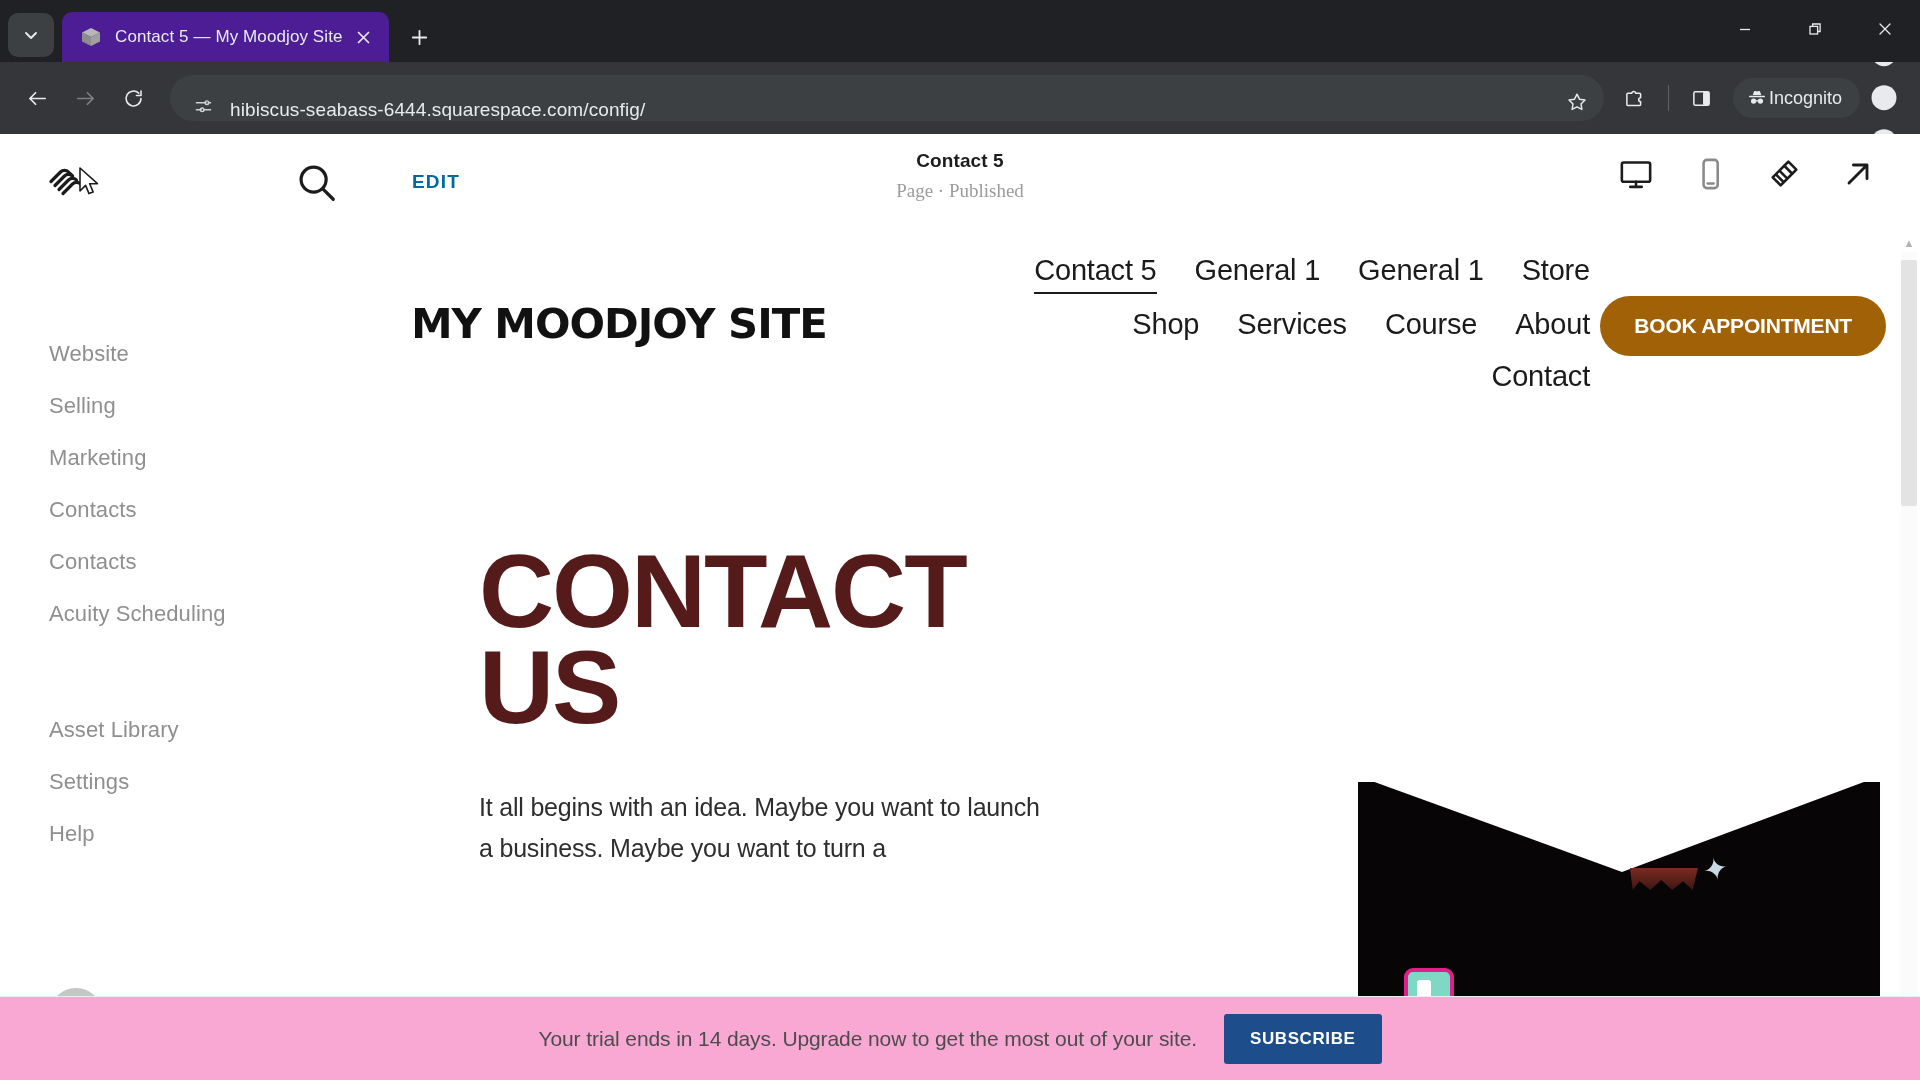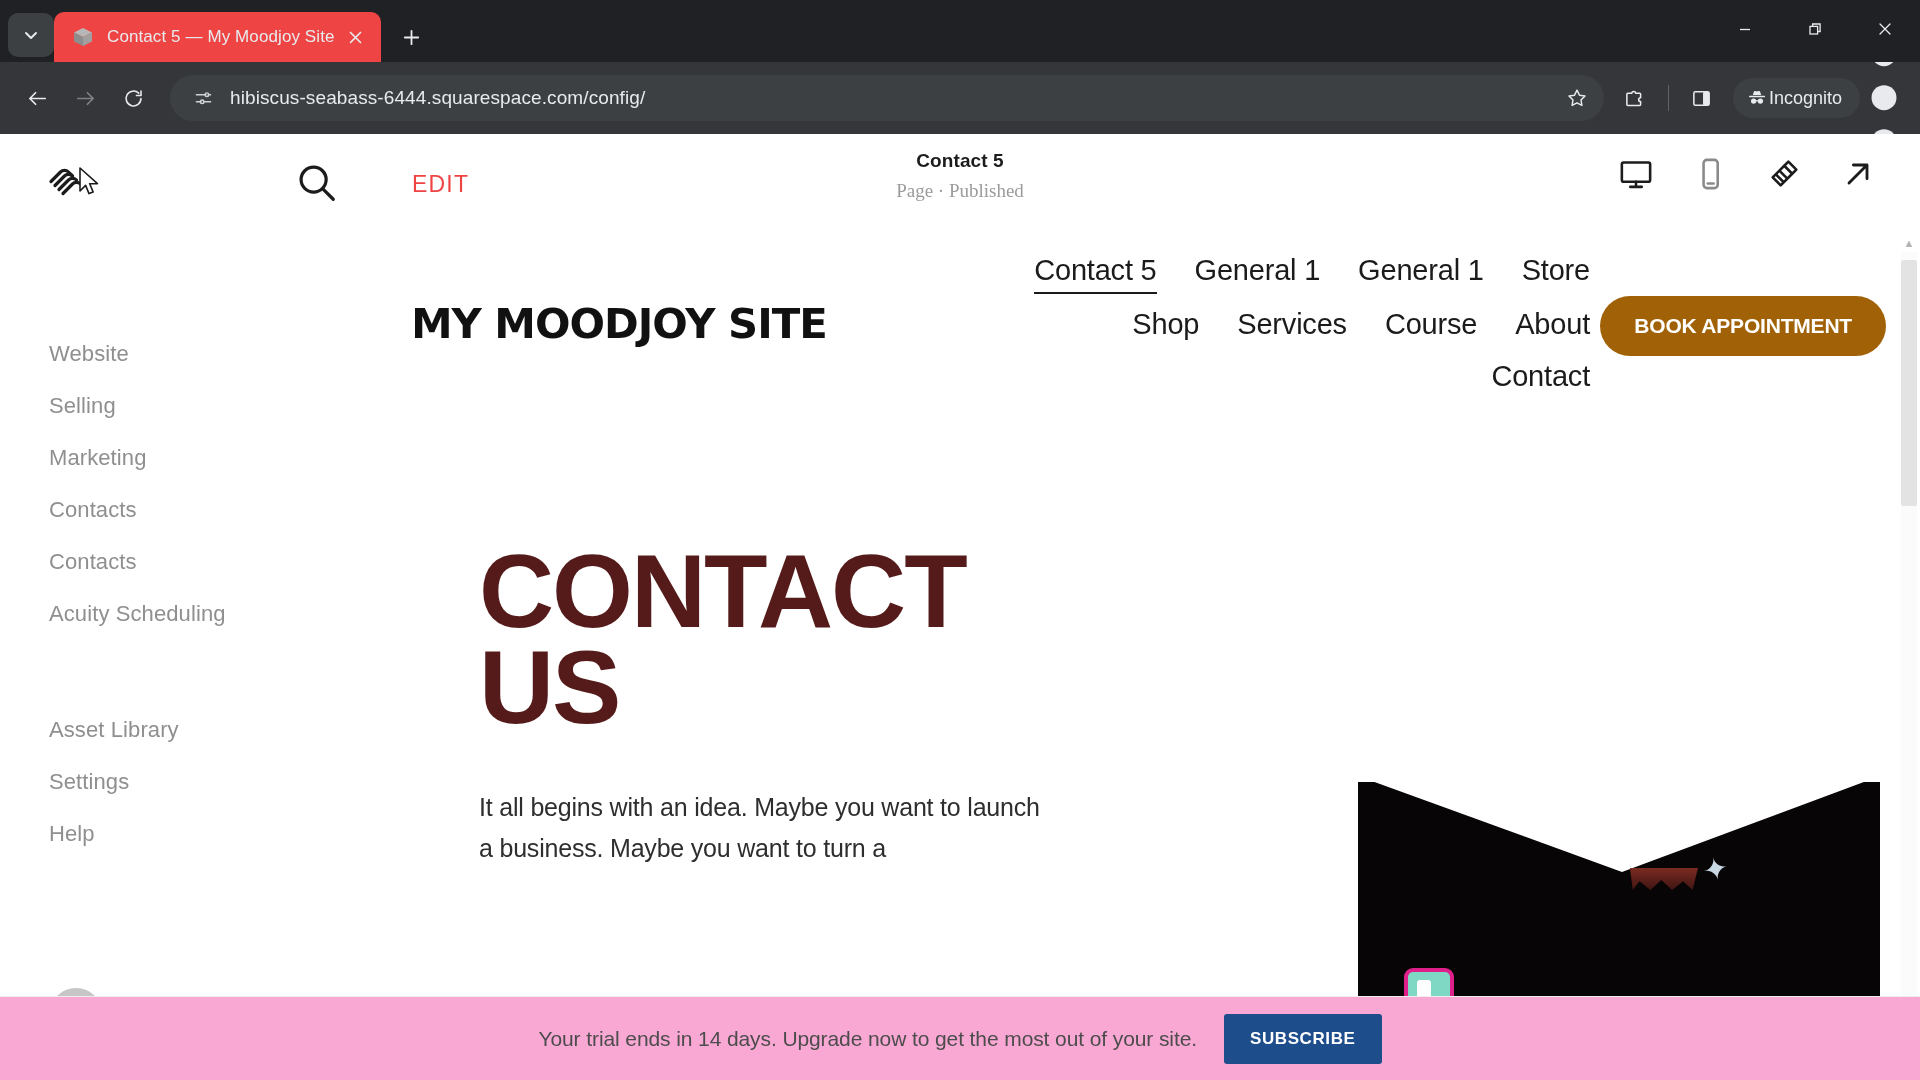--- a/index.html
+++ b/index.html
@@ -28,25 +28,26 @@
     border-radius: 10px;
     display: flex; align-items: center; justify-content: center;
     flex: 0 0 auto;
   }
   .tab-list-btn svg { width: 16px; height: 16px; }
 
   .tab {
     height: 50px;
     min-width: 300px;
     max-width: 340px;
-    background: #ef4444;
+    background: #4c1d95;
     border-radius: 10px 10px 0 0;
     display: flex;
     align-items: center;
     padding: 0 12px 0 18px;
+    margin-left: 8px;
     position: relative;
   }
   .tab-favicon {
     width: 22px; height: 22px;
     flex: 0 0 auto;
     margin-right: 13px;
     display: flex; align-items: center; justify-content: center;
   }
   .tab-title {
     color: #e8eaed;
@@ -101,21 +102,21 @@
   }
   .tb-icon svg { width: 21px; height: 21px; }
   .tb-icon.back svg, .tb-icon.fwd svg { width: 23px; height: 23px; }
 
   .omnibox {
     flex: 1 1 auto;
     height: 46px;
     background: #3c4043;
     border-radius: 24px;
     display: flex;
-    align-items: center;
+    align-items: flex-end;
     padding: 0 8px 0 18px;
     margin-left: 12px;
     margin-right: 6px;
     min-width: 0;
   }
   .omni-lead {
     width: 30px; height: 30px;
     display: flex; align-items: center; justify-content: center;
     flex: 0 0 auto;
     margin-right: 12px;
@@ -189,24 +190,24 @@
   }
   .sq-search {
     position: absolute;
     left: 295px; top: 27px;
     width: 44px; height: 44px;
     display: flex; align-items: center; justify-content: center;
   }
   .sq-edit {
     position: absolute;
     left: 412px; top: 37px;
-    font-size: 23px;
-    font-weight: 400;
+    font-size: 19px;
+    font-weight: 700;
     letter-spacing: 1.2px;
-    color: #ef4444;
+    color: #0369a1;
   }
   .sq-pagetitle {
     position: absolute;
     left: 0; right: 0;
     top: 16px;
     text-align: center;
     pointer-events: none;
   }
   .sq-pagetitle .t1 {
     font-size: 19px;

